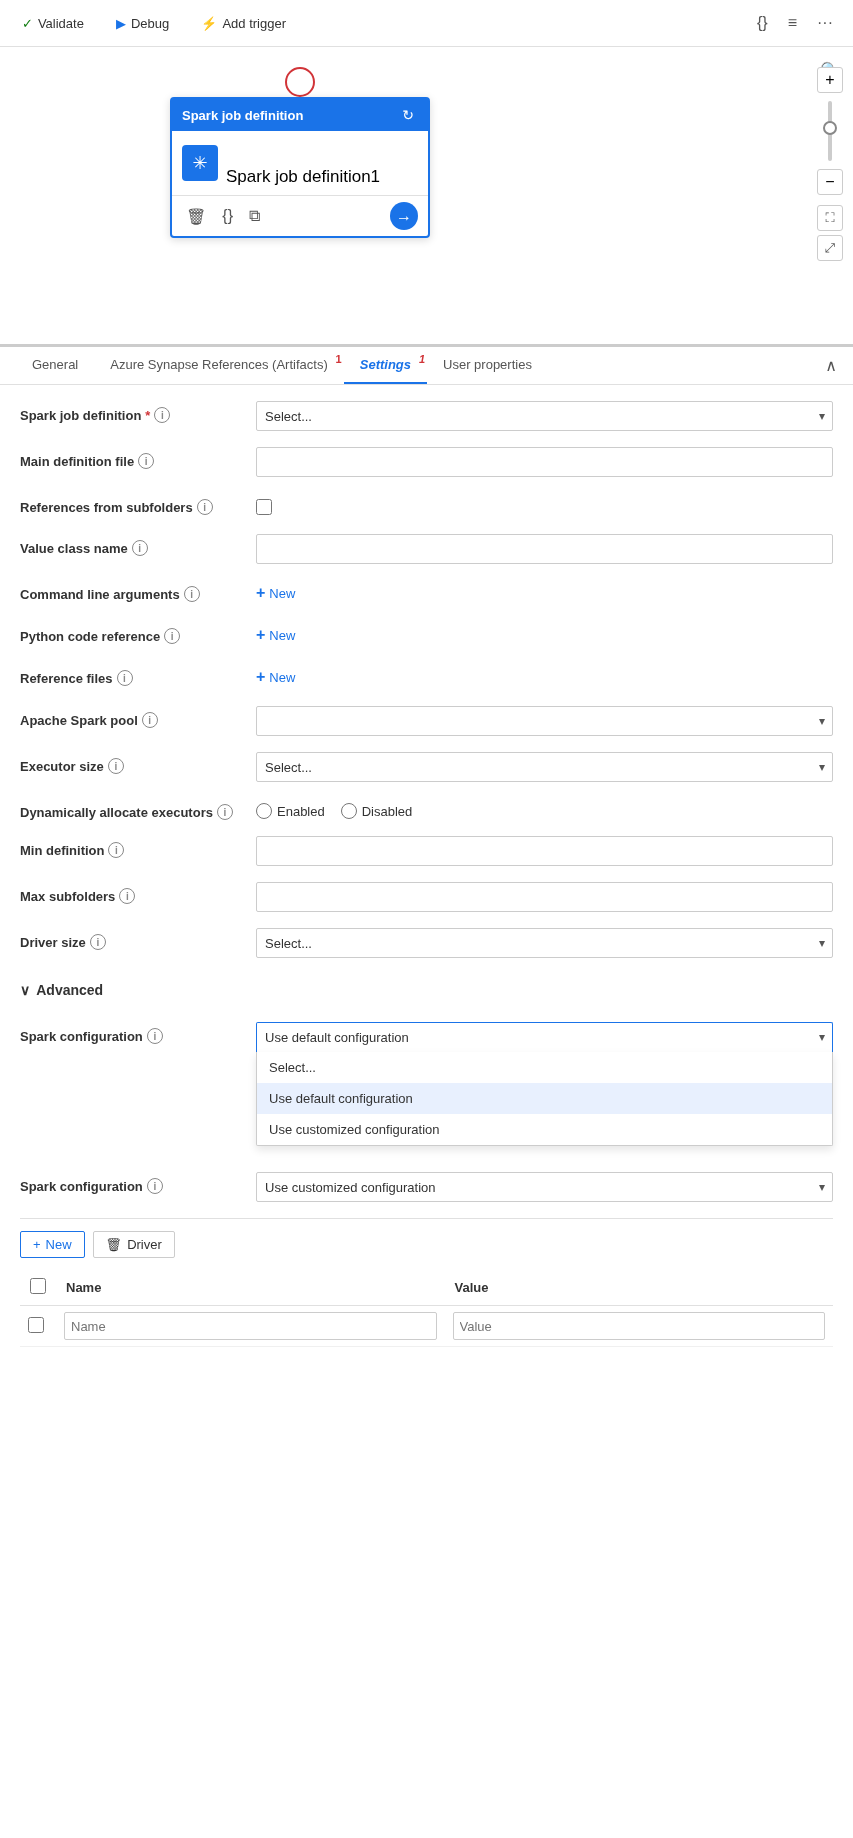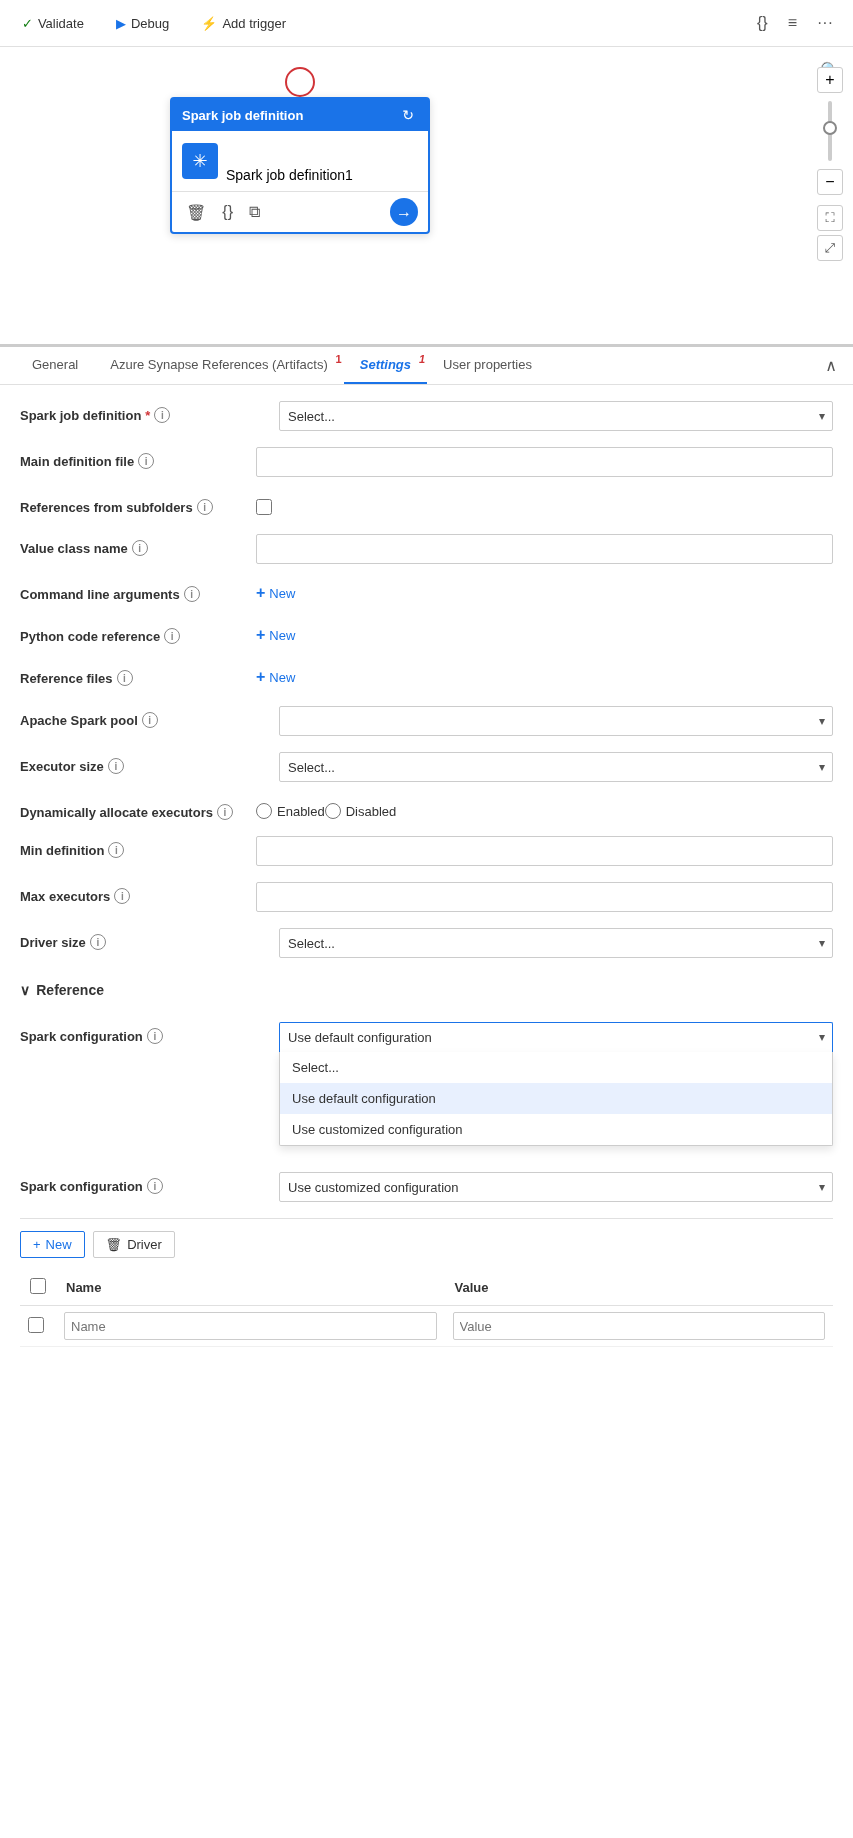--- a/index.html
+++ b/index.html
@@ -39,21 +39,21 @@
       padding: 6px 10px; font-size: 13px; font-weight: 600;
       display: flex; align-items: center; justify-content: space-between;
     }
     .spark-node-body {
       padding: 8px 10px; display: flex; align-items: center; gap: 8px;
     }
     .spark-icon {
       width: 36px; height: 36px; background: #1a73e8; border-radius: 4px;
       display: flex; align-items: center; justify-content: center; color: #fff; font-size: 18px;
     }
-    .spark-node-name { font-size: 14px; font-weight: 500; margin-top: 28px; }
+    .spark-node-name { font-size: 17px; font-weight: 500; margin-top: 28px; }
     .spark-node-actions {
       display: flex; align-items: center; gap: 8px;
       padding: 6px 10px; border-top: 1px solid #e0e0e0;
     }
     .node-action-btn {
       background: none; border: none; cursor: pointer;
       font-size: 16px; color: #555; padding: 2px 4px;
     }
     .node-action-btn.primary {
       background: #1a73e8; color: #fff; border-radius: 50%;
@@ -125,39 +125,39 @@
       display: inline-flex; align-items: center; justify-content: center;
       width: 16px; height: 16px; border-radius: 50%; border: 1px solid #888;
       font-size: 10px; color: #888; cursor: pointer;
     }
     .form-control {
       flex: 1; border: 1px solid #ccc; border-radius: 2px;
       padding: 5px 8px; font-size: 13px; color: #333; background: #fff;
       outline: none; height: 30px;
     }
     .select-wrapper {
-      flex: 1; position: relative; margin-left: 23px;
+      flex: 1; position: relative;
     }
     .select-wrapper select {
       width: 100%; border: 1px solid #ccc; border-radius: 2px;
       padding: 5px 28px 5px 8px; font-size: 13px; color: #333; background: #fff;
       outline: none; height: 30px; appearance: none; cursor: pointer;
     }
     .select-arrow {
       position: absolute; right: 8px; top: 50%; transform: translateY(-50%);
       pointer-events: none; color: #555; font-size: 12px;
     }
 
     .add-new-btn {
       display: flex; align-items: center; gap: 4px;
       background: none; border: none; cursor: pointer;
       color: #1a73e8; font-size: 13px; font-weight: 500; padding: 4px 0;
     }
 
-    .radio-group { display: flex; align-items: flex-start; padding-top: 5px; }
+    .radio-group { display: flex; gap: 16px; align-items: flex-start; padding-top: 5px; }
     .radio-label { display: flex; align-items: center; gap: 5px; cursor: pointer; font-size: 13px; color: #333; }
     .radio-input { width: 16px; height: 16px; cursor: pointer; }
 
     
     .advanced-section { margin: 8px 0 16px 0; }
     .advanced-header {
       display: flex; align-items: center; gap: 6px;
       font-size: 14px; font-weight: 600; color: #333; cursor: pointer;
       padding: 8px 0;
     }
@@ -412,21 +412,21 @@
   <div class="form-row">
     <label class="form-label">
       <span>Min definition</span>
       <span class="info-icon">i</span>
     </label>
     <input class="form-control" type="text" style="">
   </div>
 
   <div class="form-row">
     <label class="form-label">
-      <span>Max executors</span>
+      <span>Max subfolders</span>
       <span class="info-icon">i</span>
     </label>
     <input class="form-control" type="text" style="">
   </div>
 
   <div class="form-row">
     <label class="form-label">
       <span>Driver size</span>
       <span class="info-icon">i</span>
     </label>
@@ -434,21 +434,21 @@
       <select>
         <option value="">Select...</option>
       </select>
       <span class="select-arrow">▾</span>
     </div>
   </div>
 
   <div class="advanced-section">
     <div class="advanced-header">
       <span class="advanced-toggle">∨</span>
-      <span>Reference</span>
+      <span>Advanced</span>
     </div>
   </div>
 
   <div class="form-row">
     <label class="form-label">
       <span>Spark configuration</span>
       <span class="info-icon">i</span>
     </label>
     <div class="select-wrapper dropdown-open" style="position:relative;">
       <select style="border-color:#1a73e8; border-bottom: none; border-radius: 2px 2px 0 0;">

